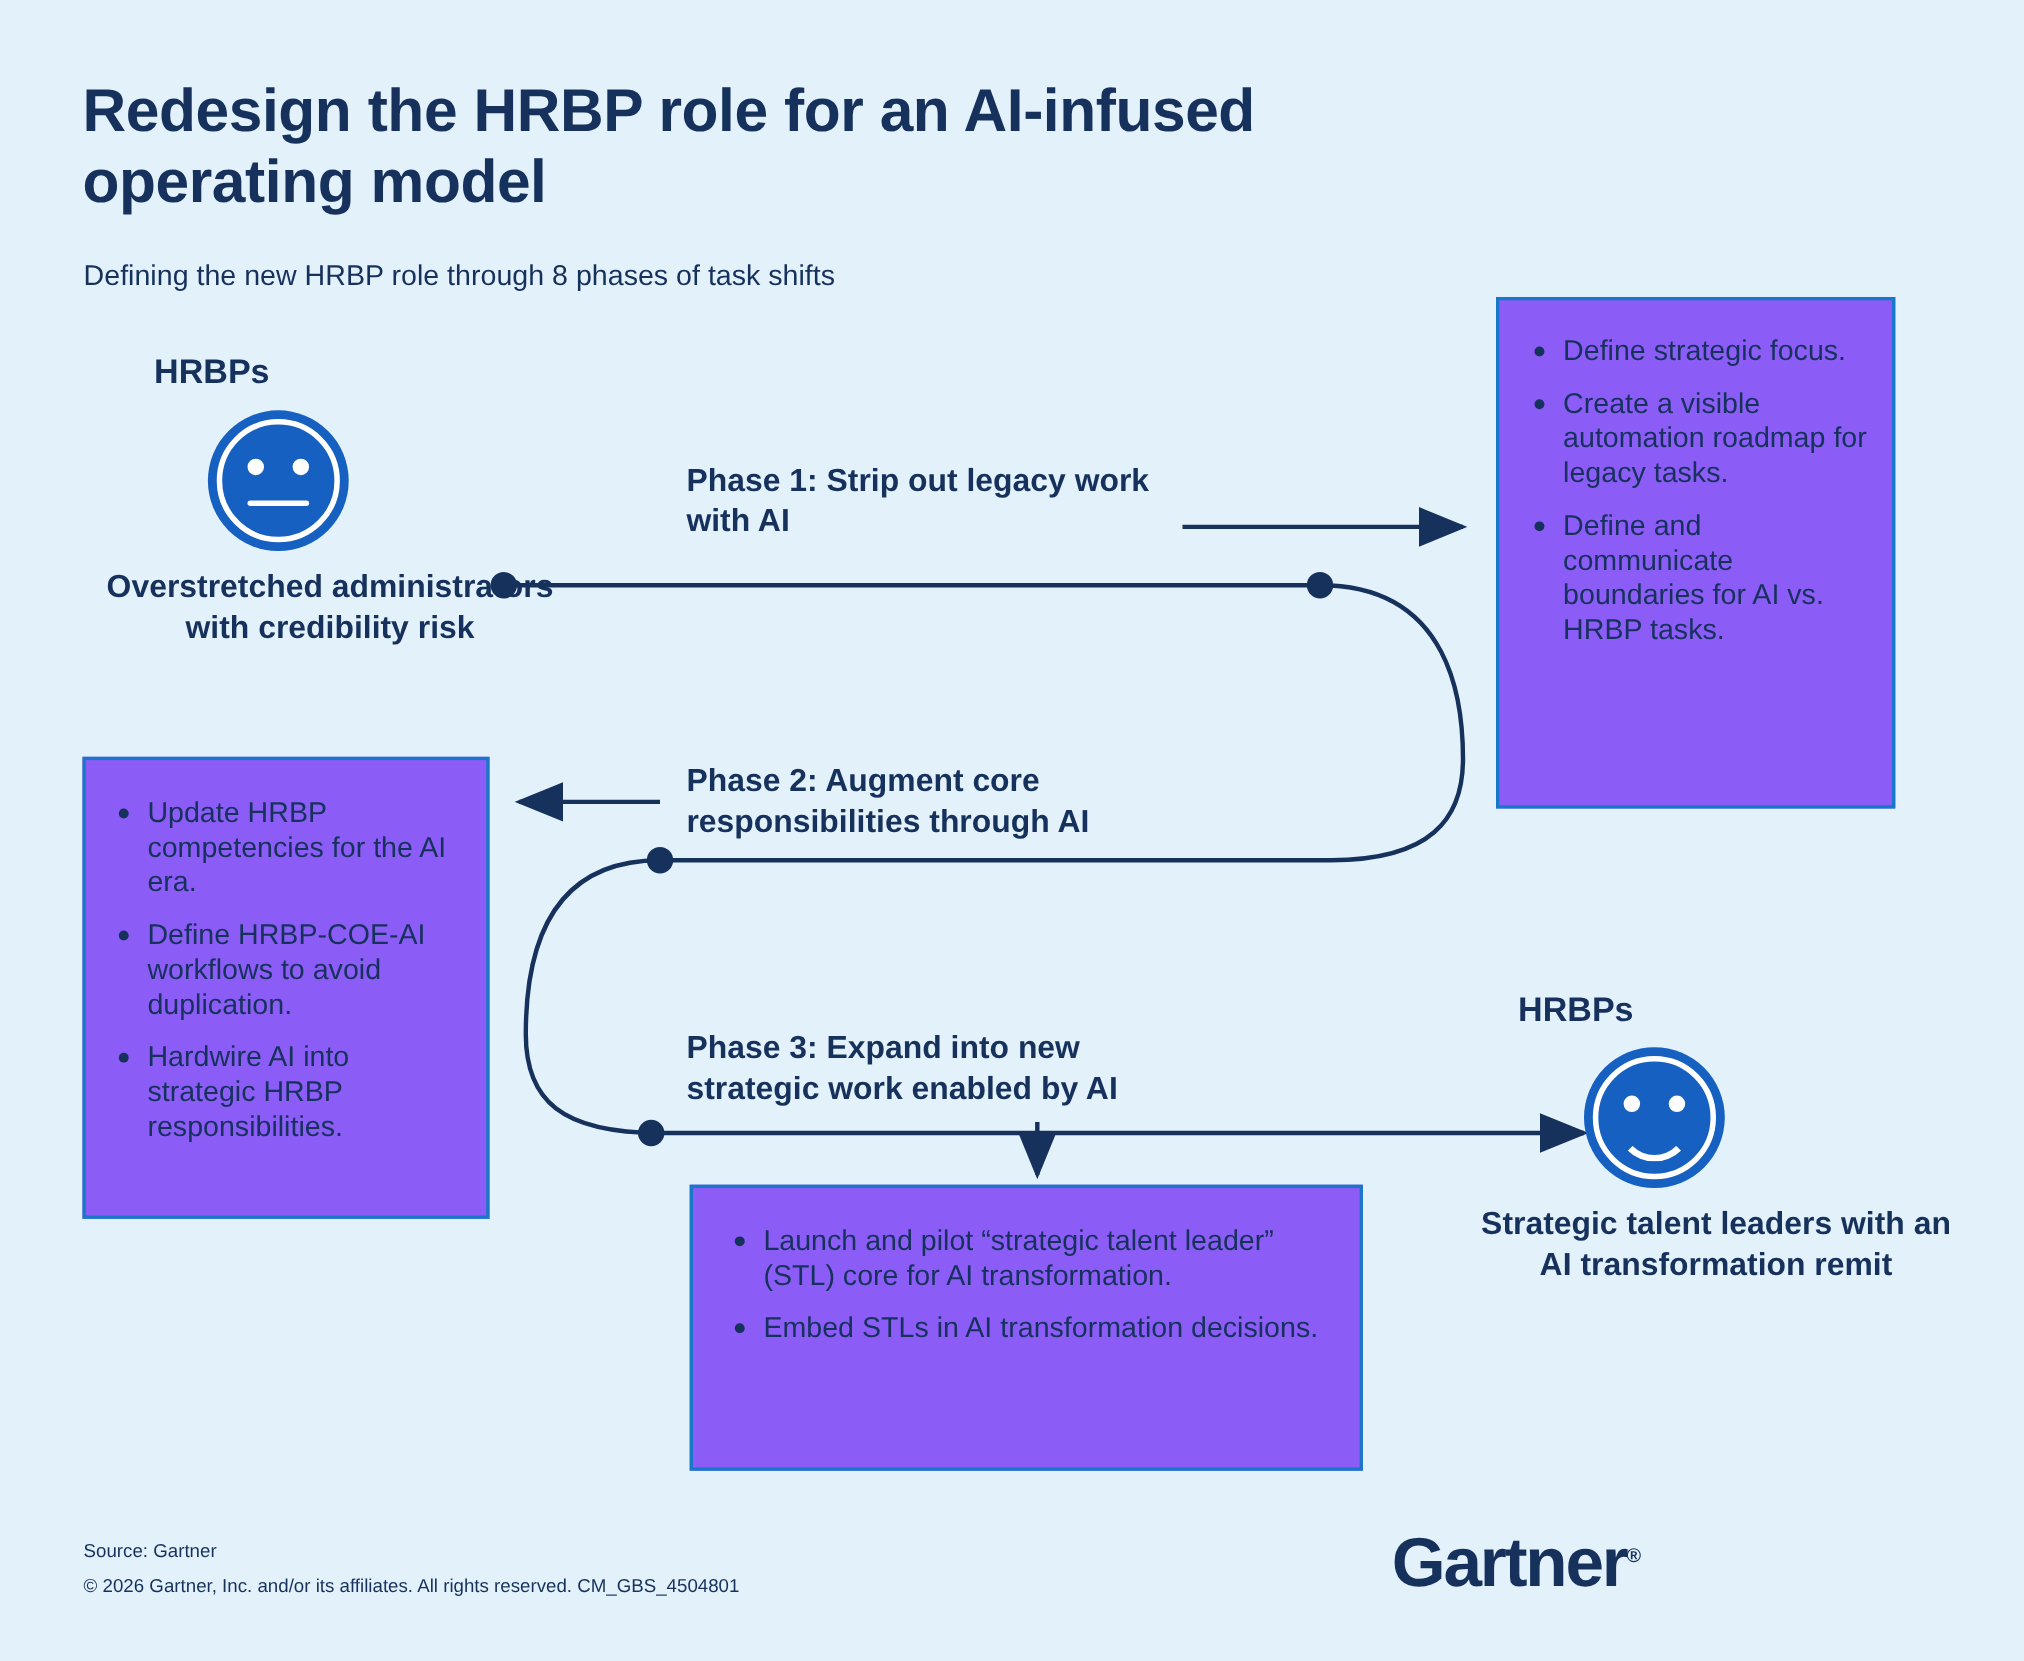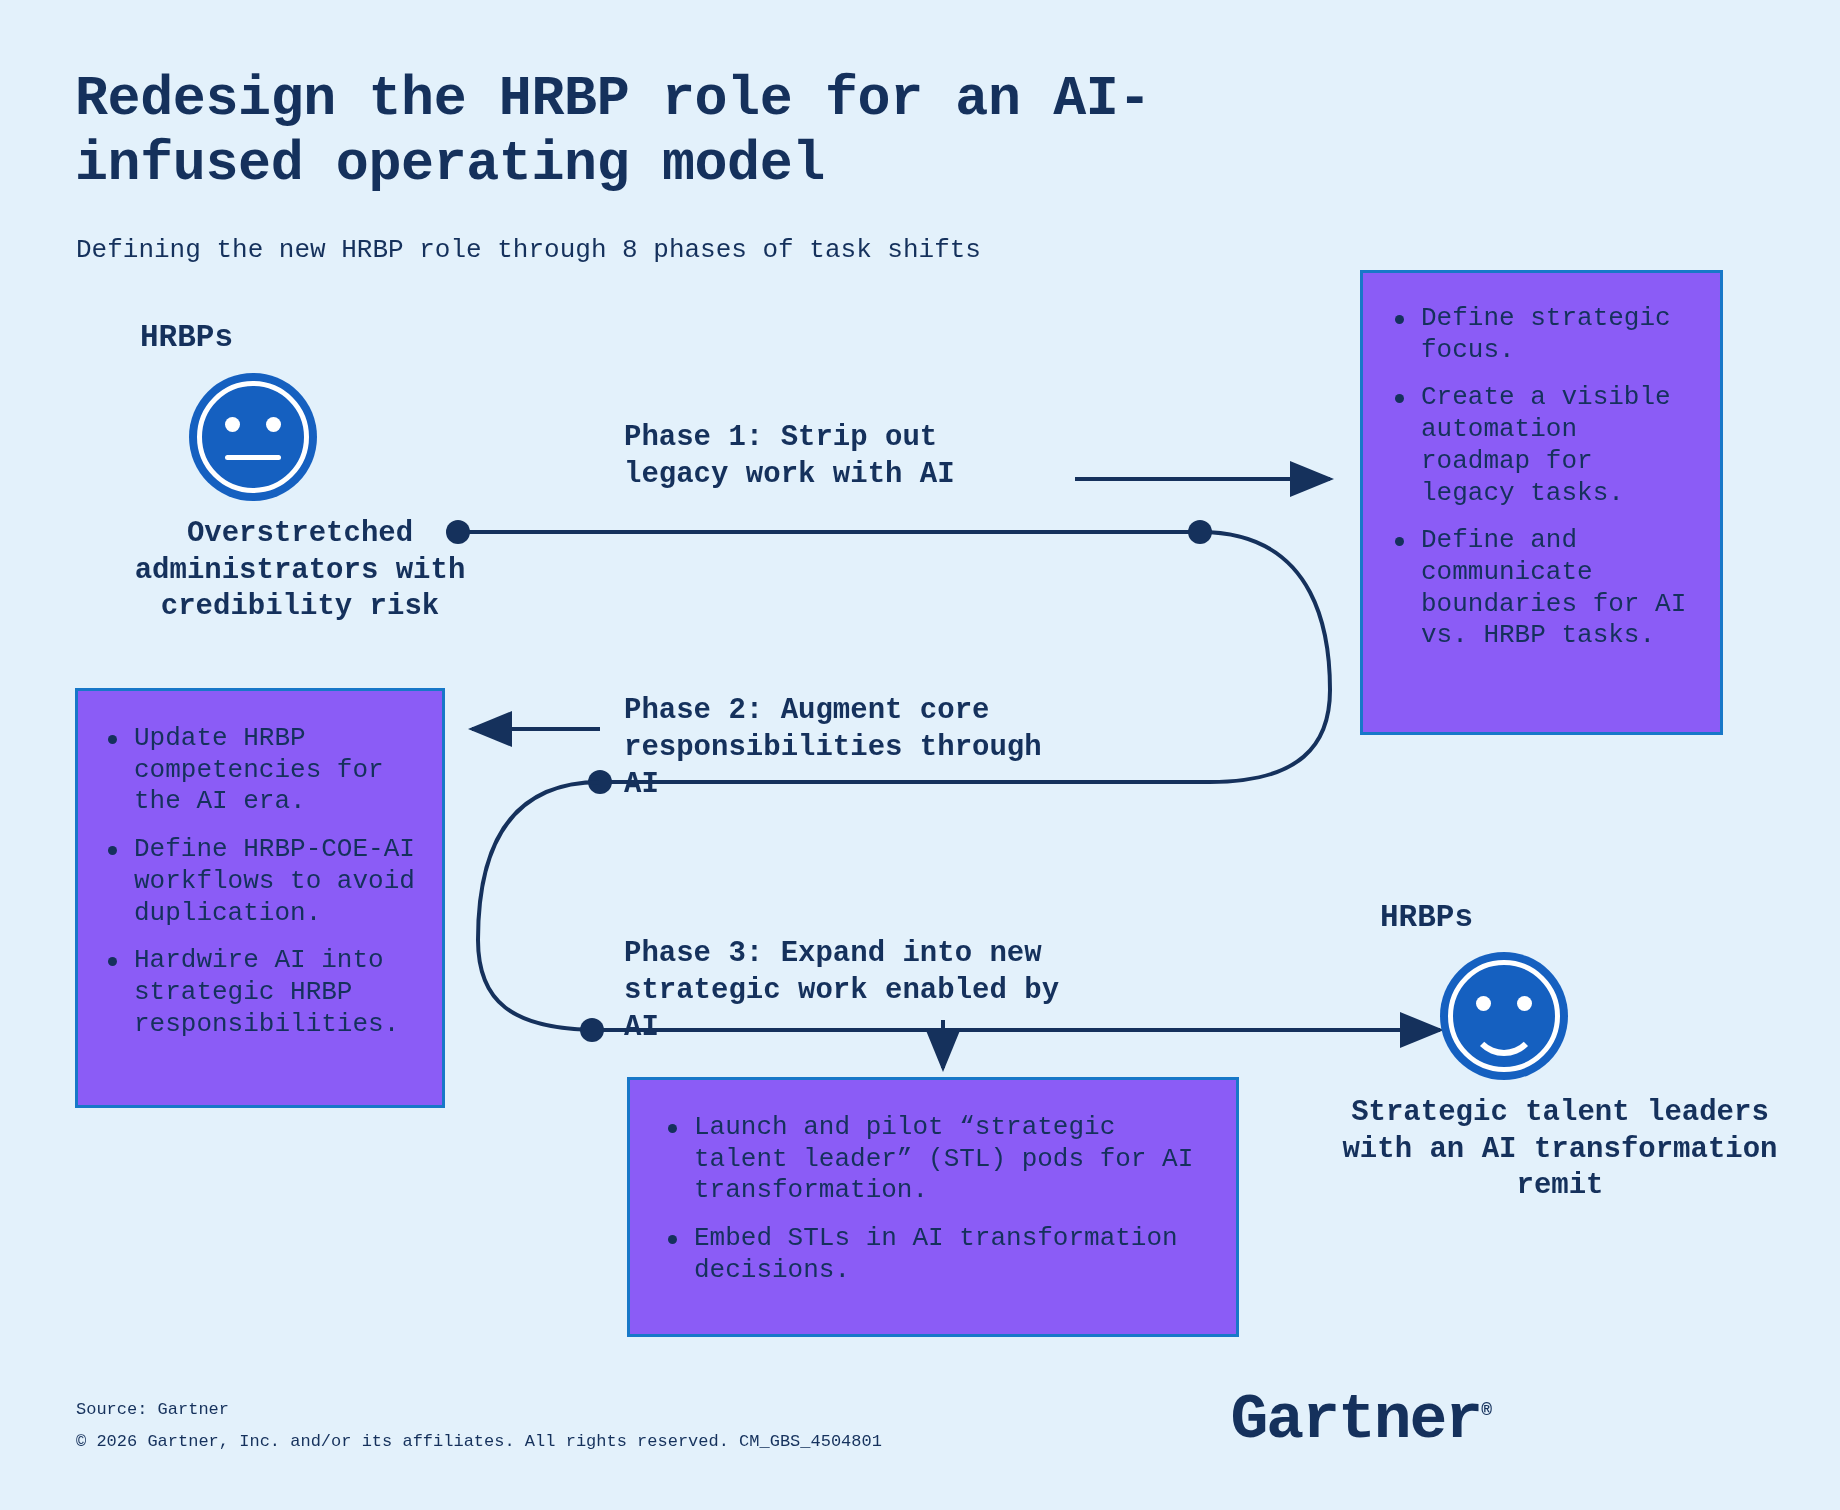--- a/index.html
+++ b/index.html
@@ -12,21 +12,20 @@
     background: #e3f1fb;
     font-family: "Liberation Sans", sans-serif;
     color: #14325c;
     overflow: hidden;
     position: relative;
   }
   .page {
     position: relative;
     width: 1560px;
     height: 1510px;
-    font-family: Liberation Mono, monospace;
   }
 
   
   .title {
     position: absolute;
     left: 75px;
     top: 68px;
     width: 1300px;
     font-size: 55px;
     font-weight: bold;
@@ -283,21 +282,21 @@
   <div class="box" id="box-phase2">
     <ul>
       <li>Update HRBP competencies for the AI era.</li>
       <li>Define HRBP-COE-AI workflows to avoid duplication.</li>
       <li>Hardwire AI into strategic HRBP responsibilities.</li>
     </ul>
   </div>
 
   <div class="box" id="box-phase3">
     <ul>
-      <li>Launch and pilot “strategic talent leader” (STL) pods for AI transformation.</li>
+      <li>Launch and pilot “strategic talent leader” (STL) core for AI transformation.</li>
       <li>Embed STLs in AI transformation decisions.</li>
     </ul>
   </div>
 
   <div class="source">Source: Gartner</div>
   <div class="copyright">© 2026 Gartner, Inc. and/or its affiliates. All rights reserved. CM_GBS_4504801</div>
   <div class="logo"><span>Gartner</span><span class="reg">®</span></div>
 
 </div>
 

